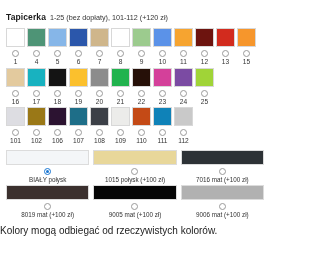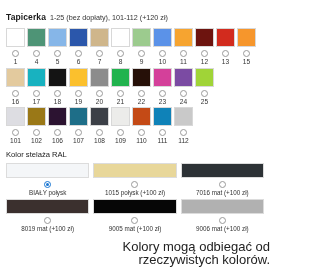--- a/index.html
+++ b/index.html
@@ -133,26 +133,25 @@
   .ral-label {
     font-size: 6.3px;
     color: #333333;
     margin-top: 2px;
     line-height: 1;
     white-space: nowrap;
   }
 
   
   .footer-note {
-    text-align: right;
-    font-size: 13px;
+    text-align: left;
+    font-size: 10px;
     color: #222222;
     margin-top: 8px;
     line-height: 1;
-    padding-left: 40px;
   }
 </style>
 </head>
 <body>
 
 <div class="page">
 
   <div class="section-head">
     <span class="section-title">Tapicerka</span><span class="section-sub">1-25 (bez dopłaty), 101-112 (+120 zł)</span>
   </div>
@@ -314,21 +313,20 @@
           <div class="swatch-label">111</div>
         </div>
         <div class="swatch-cell">
           <div class="swatch-chip" style="background: rgb(201, 201, 201);"></div>
           <div class="radio"></div>
           <div class="swatch-label">112</div>
         </div>
       </div>
     </div>
 
-  <div class="ral-head">Kolor stelaża RAL</div>
 
   <div class="ral-rows">
       <div class="ral-row">
         <div class="ral-cell">
           <div class="ral-chip" style="background: rgb(244, 246, 248);"></div>
           <div class="radio checked"></div>
           <div class="ral-label">BIAŁY połysk</div>
         </div>
         <div class="ral-cell">
           <div class="ral-chip" style="background: rgb(232, 215, 154);"></div>

